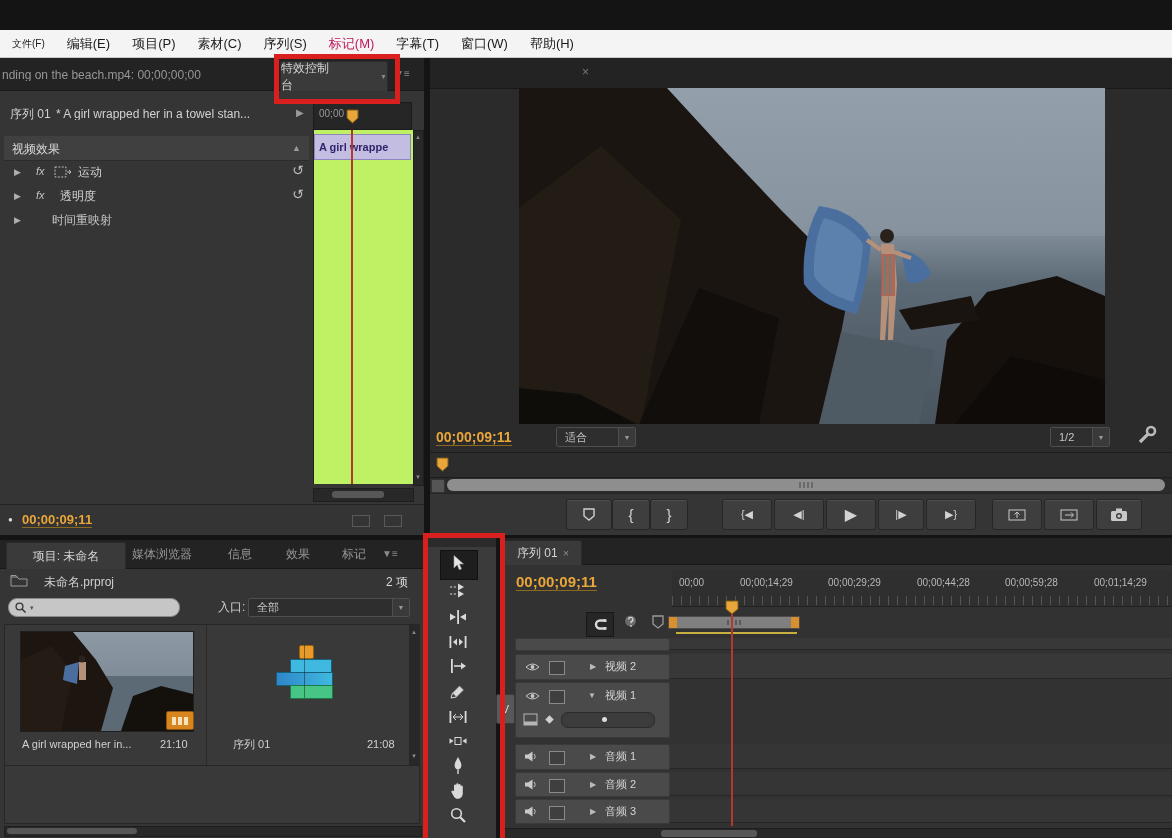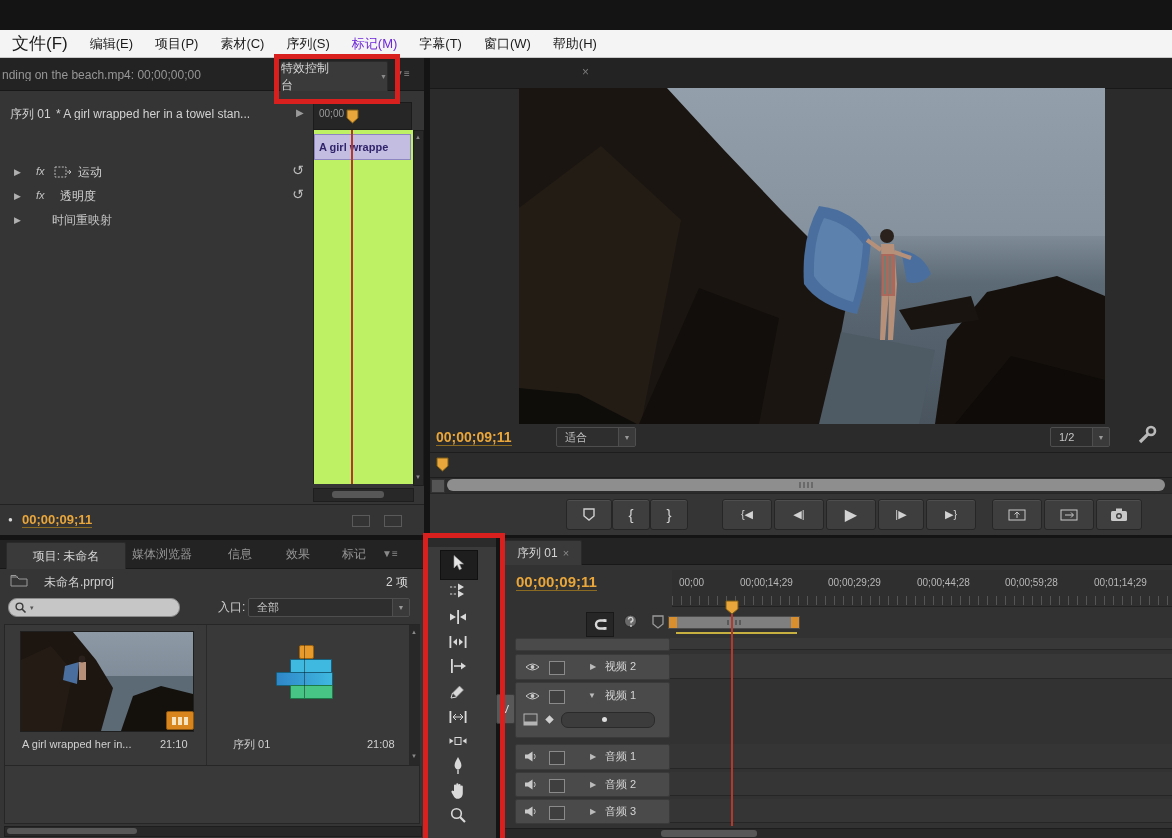--- a/index.html
+++ b/index.html
@@ -30,26 +30,26 @@
   svg{display:block;}
 </style>
 </head>
 <body>
 
 <div class="app">
 
 
   <div class="abs" style="left:0;top:30px;width:1172px;height:28px;background:#f4f4f4;border-bottom:1px solid #c9c9c9;
               display:flex;align-items:center;gap:22px;padding-left:12px;box-sizing:border-box;">
-    <span style="font-size:17px;color:#1a1a1a;">文件(F)</span>
+    <span style="font-size:10px;color:#1a1a1a;">文件(F)</span>
     <span style="font-size:13px;color:#1a1a1a;">编辑(E)</span>
     <span style="font-size:13px;color:#1a1a1a;">项目(P)</span>
     <span style="font-size:13px;color:#1a1a1a;">素材(C)</span>
     <span style="font-size:13px;color:#1a1a1a;">序列(S)</span>
-    <span style="font-size:13px;color:#6d28d9;">标记(M)</span>
+    <span style="font-size:13px;color:#be185d;">标记(M)</span>
     <span style="font-size:13px;color:#1a1a1a;">字幕(T)</span>
     <span style="font-size:13px;color:#1a1a1a;">窗口(W)</span>
     <span style="font-size:13px;color:#1a1a1a;">帮助(H)</span>
   </div>
 
   <div class="panel" style="left:0;top:58px;width:424px;height:476px;">
     <div class="tabbar" style="left:0;top:0;width:424px;height:32px;">
       <span class="tx tab-inactive" style="left:2px;top:11px;max-width:270px;overflow:hidden;">nding on the beach.mp4: 00;00;00;00</span>
       <div class="tab-active" style="left:280px;top:3px;width:106px;height:29px;gap:41px;">
         <span>特效控制台</span>
@@ -62,20 +62,24 @@
     <span class="tx" style="left:56px;top:50px;font-size:12px;color:#d2d2d2;max-width:234px;overflow:hidden;">* A girl wrapped her in a towel stan...</span>
     <span class="tx" style="left:296px;top:50px;color:#9a9a9a;font-size:10px;">▶</span>
 
     <div class="abs" style="left:313px;top:44px;width:99px;height:28px;background:#262626;border:1px solid #1b1b1b;box-sizing:border-box;">
       <span class="tx" style="left:5px;top:6px;font-size:10px;color:#9a9a9a;">00;00</span>
       <svg class="abs" style="left:32px;top:6px;" width="13" height="15" viewBox="0 0 13 15">
         <path d="M1 1 h11 v8 l-5.5 5 L1 9 Z" fill="#e9a63a" stroke="#7c5a14"></path>
       </svg>
     </div>
 
+    <div class="abs" style="left:4px;top:78px;width:305px;height:24px;background:#404040;border-bottom:1px solid #2c2c2c;">
+      <span class="tx" style="left:8px;top:7px;font-size:12px;color:#dadada;">视频效果</span>
+      <span class="tx" style="left:288px;top:8px;font-size:9px;color:#9a9a9a;">▲</span>
+    </div>
 
     <div class="abs" style="left:4px;top:102px;width:305px;height:24px;">
       <span class="tx" style="left:10px;top:8px;font-size:9px;color:#b0b0b0;">▶</span>
       <span class="tx" style="left:32px;top:6px;font-style:italic;color:#c2c2c2;font-size:11px;">fx</span>
       <svg class="abs" style="left:50px;top:6px;" width="18" height="12" viewBox="0 0 18 12">
         <rect x="1" y="1" width="11" height="10" fill="none" stroke="#bdbdbd" stroke-dasharray="2 1.4"></rect>
         <path d="M13 6 l4 0 m-2 -2 l2 2 -2 2" stroke="#bdbdbd" fill="none"></path>
       </svg>
       <span class="tx" style="left:74px;top:6px;font-size:12px;color:#d2d2d2;">运动</span>
       <span class="tx" style="left:288px;top:3px;font-size:14px;color:#bcbcbc;">↺</span>

